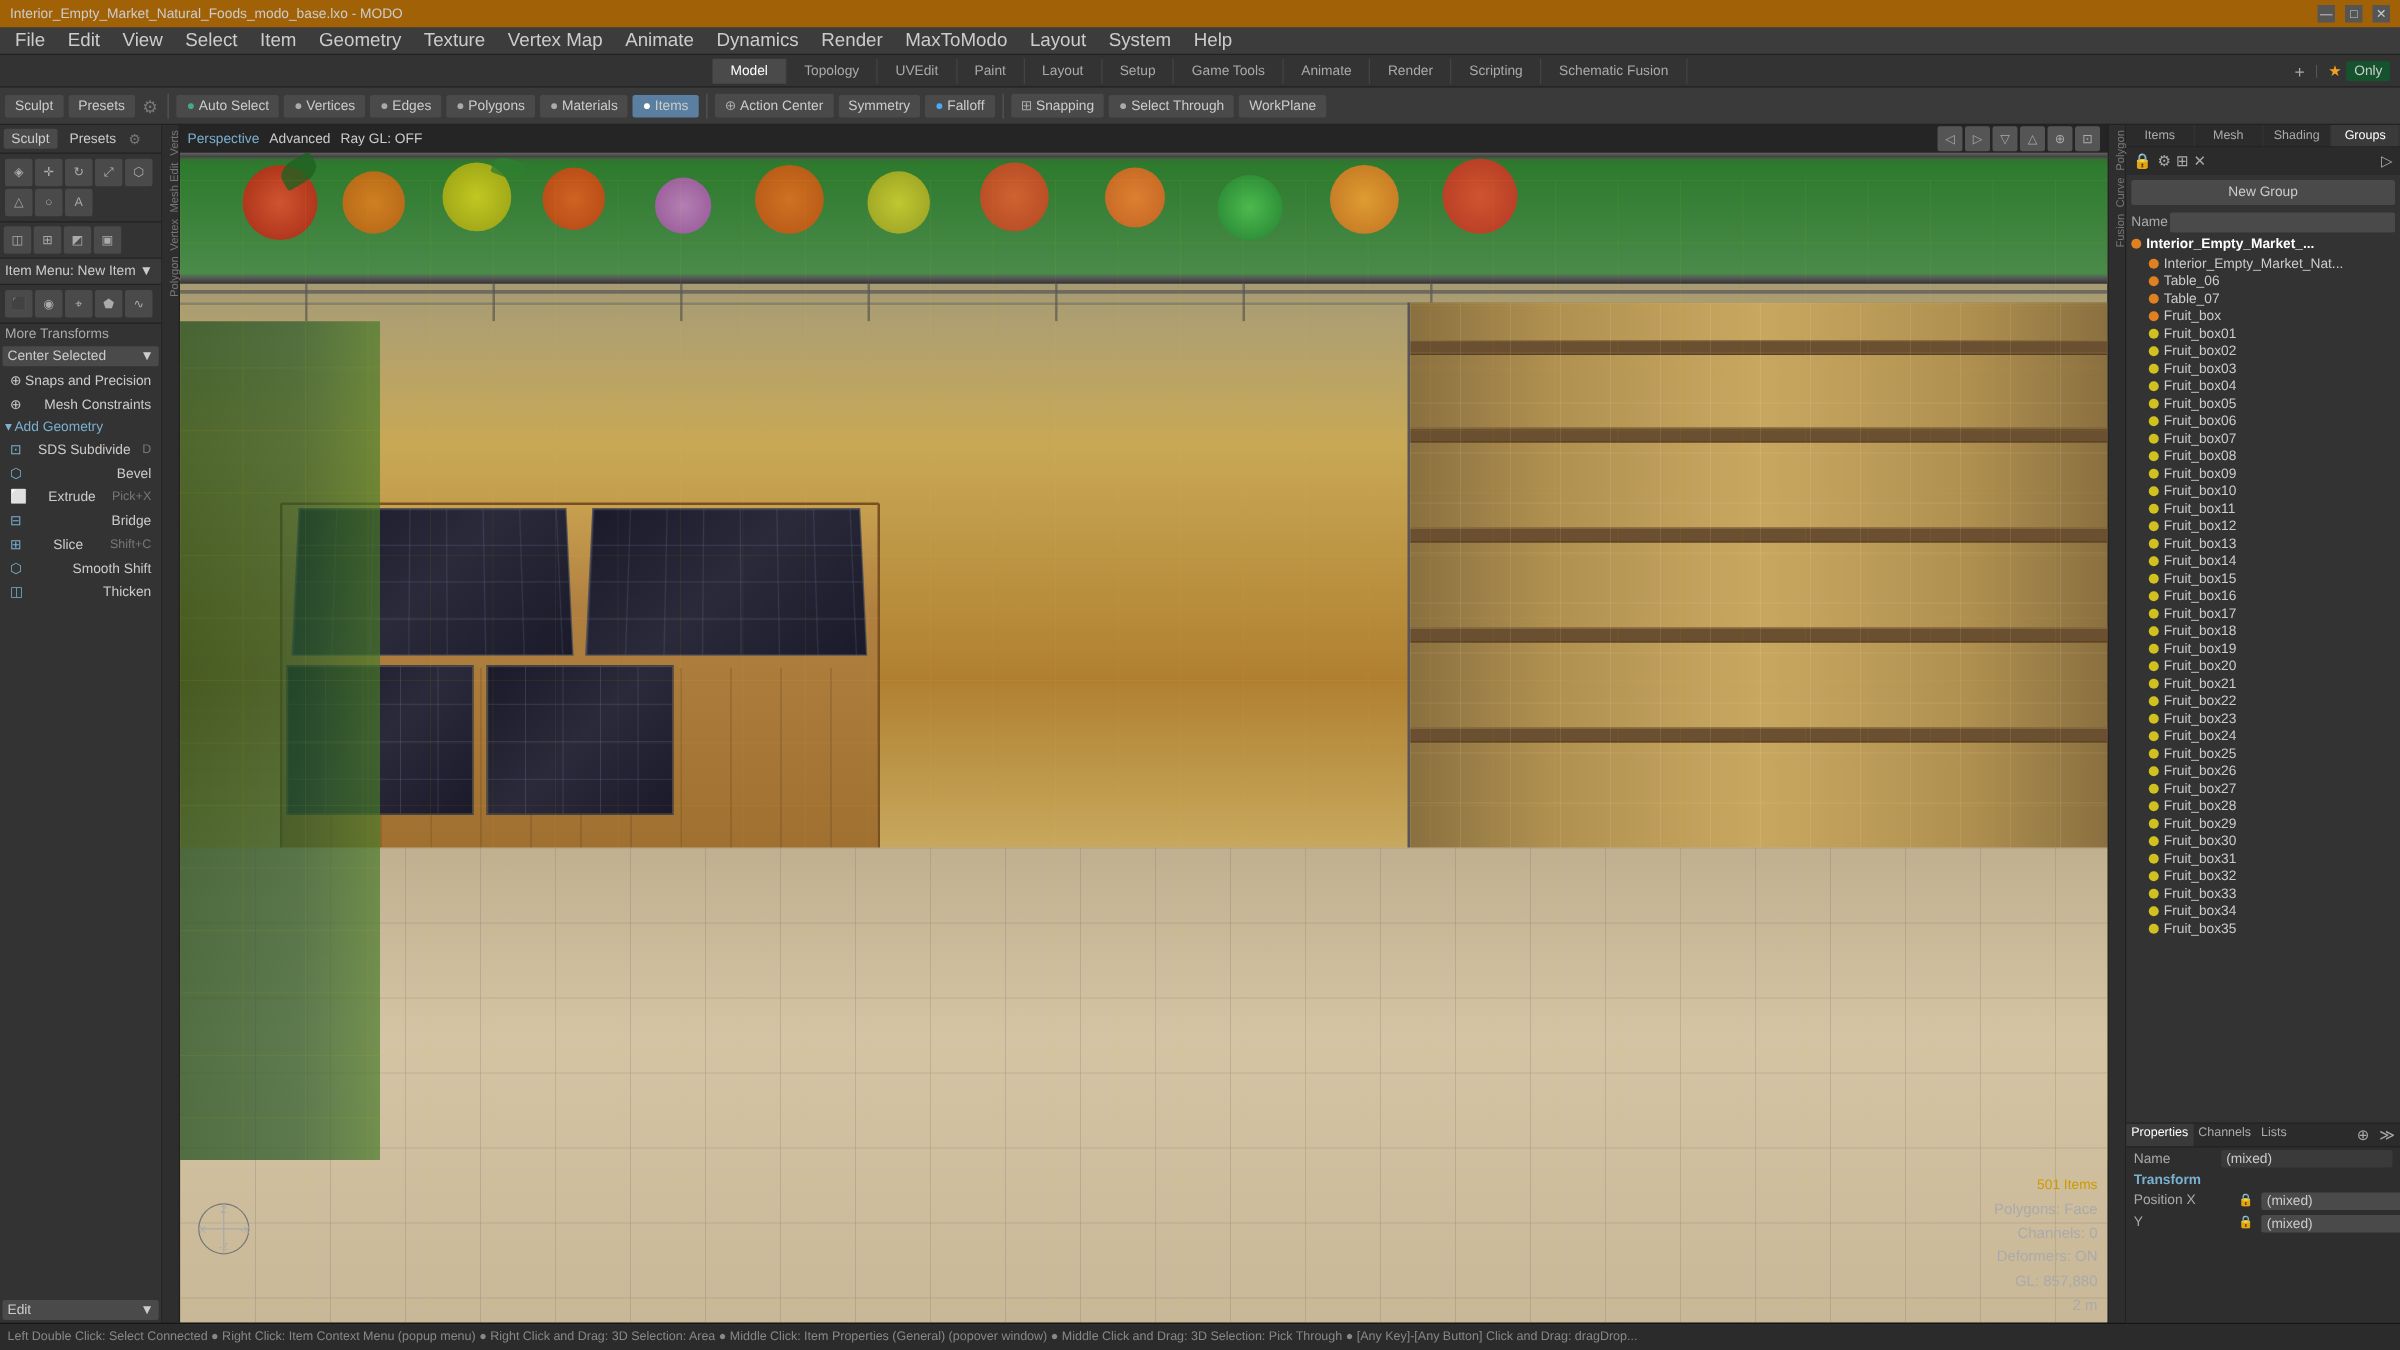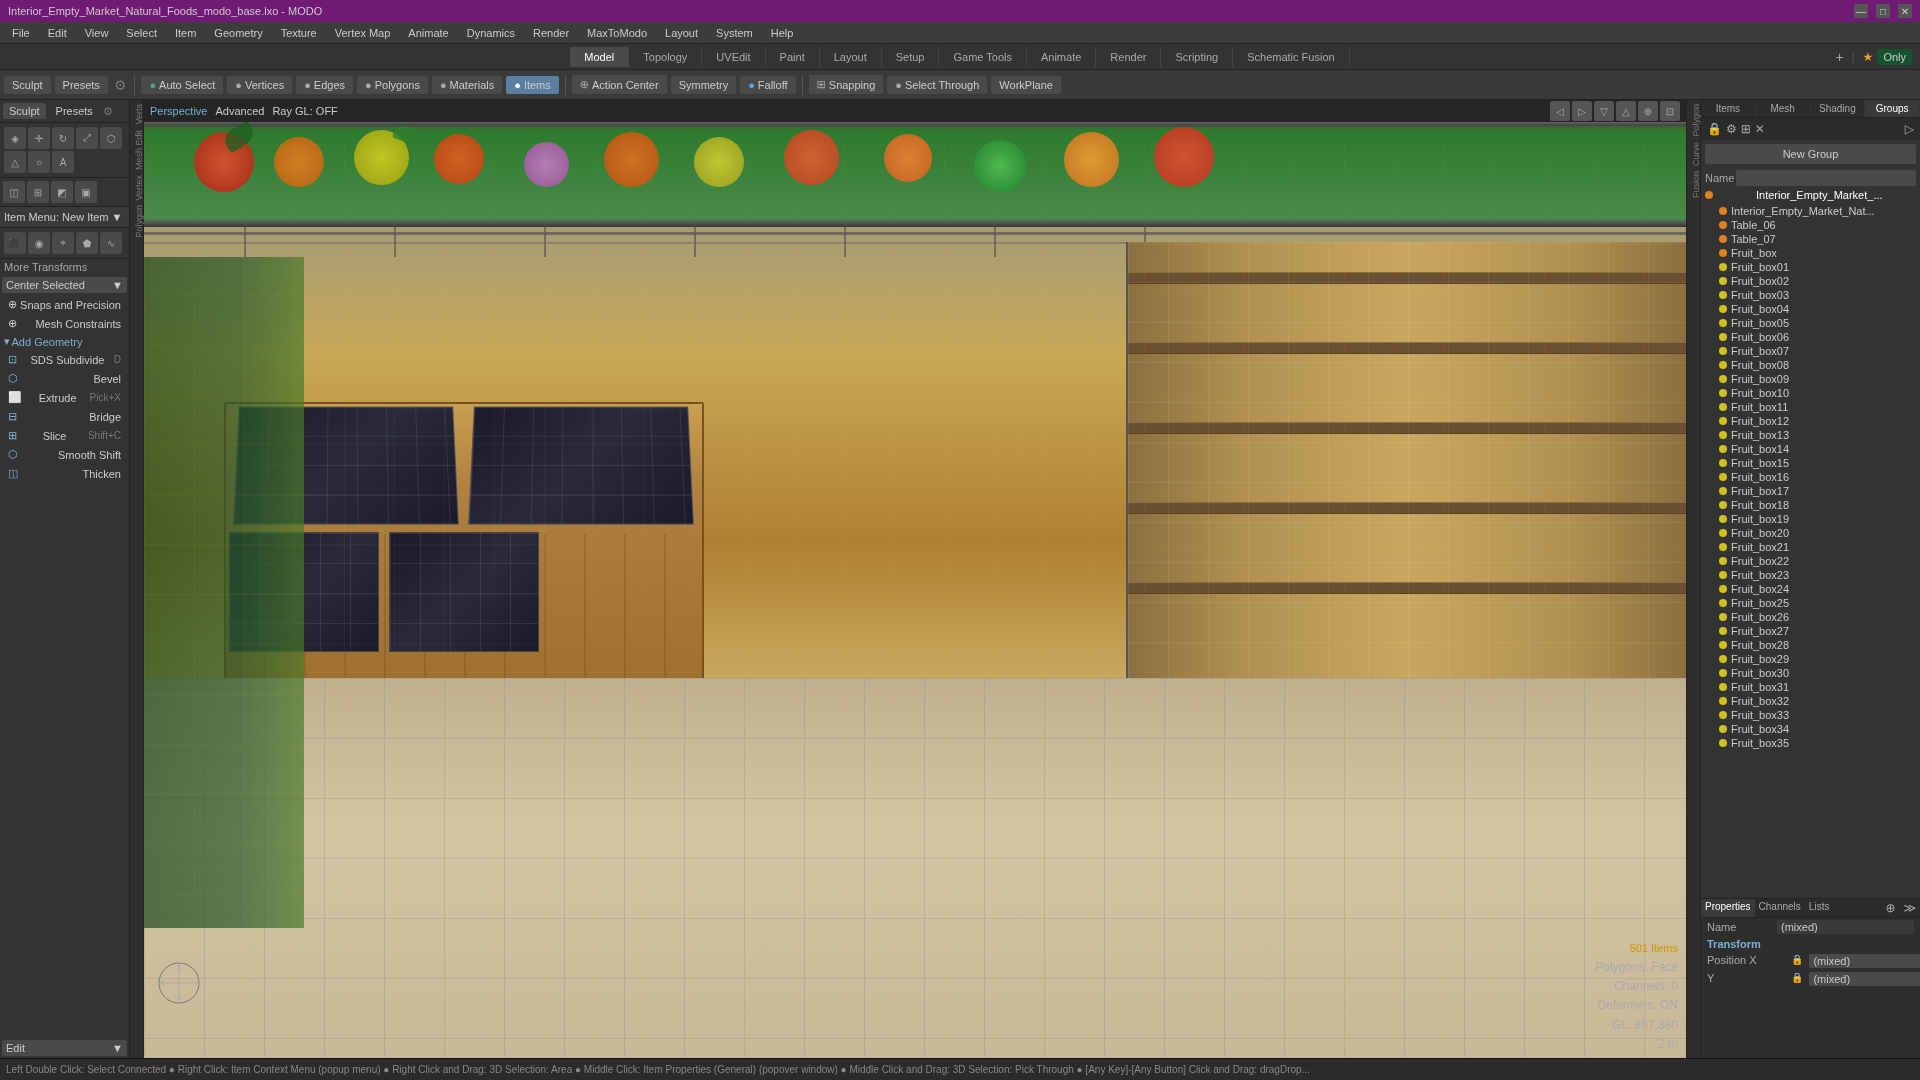--- a/index.html
+++ b/index.html
@@ -1,26 +1,26 @@
 <!DOCTYPE html>
 <html><head>
   <meta charset="utf-8">
   <style>
     * { margin: 0; padding: 0; box-sizing: border-box; }
     body { width: 1920px; height: 1080px; background: #3a3a3a; font-family: Arial, sans-serif; font-size: 11px; color: #ccc; overflow: hidden; position: relative; }
 
     
-    #titlebar { width: 100%; height: 22px; background: #701a75; display: flex; align-items: center; padding: 0 8px; justify-content: space-between; }
+    #titlebar { width: 100%; height: 22px; background: #a16207; display: flex; align-items: center; padding: 0 8px; justify-content: space-between; }
     #titlebar .title { color: #ccc; font-size: 11px; }
     #titlebar .win-controls { display: flex; gap: 8px; }
     #titlebar .win-btn { width: 14px; height: 14px; background: #555; border: none; cursor: pointer; font-size: 10px; color: #ccc; display: flex; align-items: center; justify-content: center; }
 
     
     #menubar { width: 100%; height: 22px; background: #3c3c3c; display: flex; align-items: center; padding: 0 4px; gap: 2px; border-bottom: 1px solid #222; }
-    .menu-item { padding: 2px 8px; color: #ccc; cursor: pointer; font-size: 11px; }
+    .menu-item { padding: 2px 8px; color: #ccc; cursor: pointer; font-size: 15px; }
 
     
     #modetabs { width: 100%; height: 26px; background: #333; display: flex; align-items: center; justify-content: center; border-bottom: 1px solid #222; position: relative; }
     .mode-tab { padding: 4px 14px; color: #aaa; cursor: pointer; font-size: 11px; border-right: 1px solid #444; }
     .mode-tab.active { background: #4a4a4a; color: #fff; }
     #modetabs .right-controls { position: absolute; right: 8px; display: flex; align-items: center; gap: 4px; }
     #modetabs .plus-btn { color: #aaa; cursor: pointer; font-size: 14px; }
     #modetabs .star-btn { color: #f0a020; cursor: pointer; font-size: 12px; }
     #modetabs .only-btn { background: #14532d; padding: 2px 6px; color: #ccc; font-size: 11px; cursor: pointer; border-radius: 2px; }
 
@@ -72,21 +72,21 @@
     .right-tab.active { background: #3a3a3a; color: #fff; }
     .new-group-btn { padding: 4px; margin: 4px; background: #4a4a4a; color: #ccc; font-size: 11px; cursor: pointer; border-radius: 2px; text-align: center; }
     .search-row { display: flex; align-items: center; padding: 2px 4px; gap: 2px; }
     .search-label { color: #aaa; font-size: 11px; }
     .scene-tree { flex: 1; overflow-y: auto; padding: 2px; }
     .scene-item { display: flex; align-items: center; padding: 1px 4px; cursor: pointer; font-size: 11px; color: #ccc; }
     .scene-item .dot { width: 8px; height: 8px; border-radius: 50%; margin-right: 4px; flex-shrink: 0; }
     .dot-orange { background: #e08020; }
     .dot-yellow { background: #d0c020; }
     .scene-item .item-name { font-size: 11px; overflow: hidden; text-overflow: ellipsis; white-space: nowrap; }
-    .scene-item.parent { color: #fff; font-weight: normal; gap: 39px; }
+    .scene-item.parent { color: #fff; font-weight: bold; }
     .scene-indent { padding-left: 16px; }
 
     
     #bottom-right { height: 160px; border-top: 1px solid #222; background: #2e2e2e; flex-shrink: 0; }
     .prop-tabs { display: flex; background: #2b2b2b; border-bottom: 1px solid #222; }
     .prop-tab { flex: 1; padding: 2px 4px; text-align: left; font-size: 10px; color: #aaa; cursor: pointer; }
     .prop-tab.active { background: #3a3a3a; color: #fff; }
     .prop-row { display: flex; align-items: center; padding: 2px 6px; font-size: 11px; }
     .prop-label { color: #aaa; width: 70px; flex-shrink: 0; }
     .prop-value { color: #ccc; flex: 1; background: #3a3a3a; padding: 1px 4px; border-radius: 2px; }

